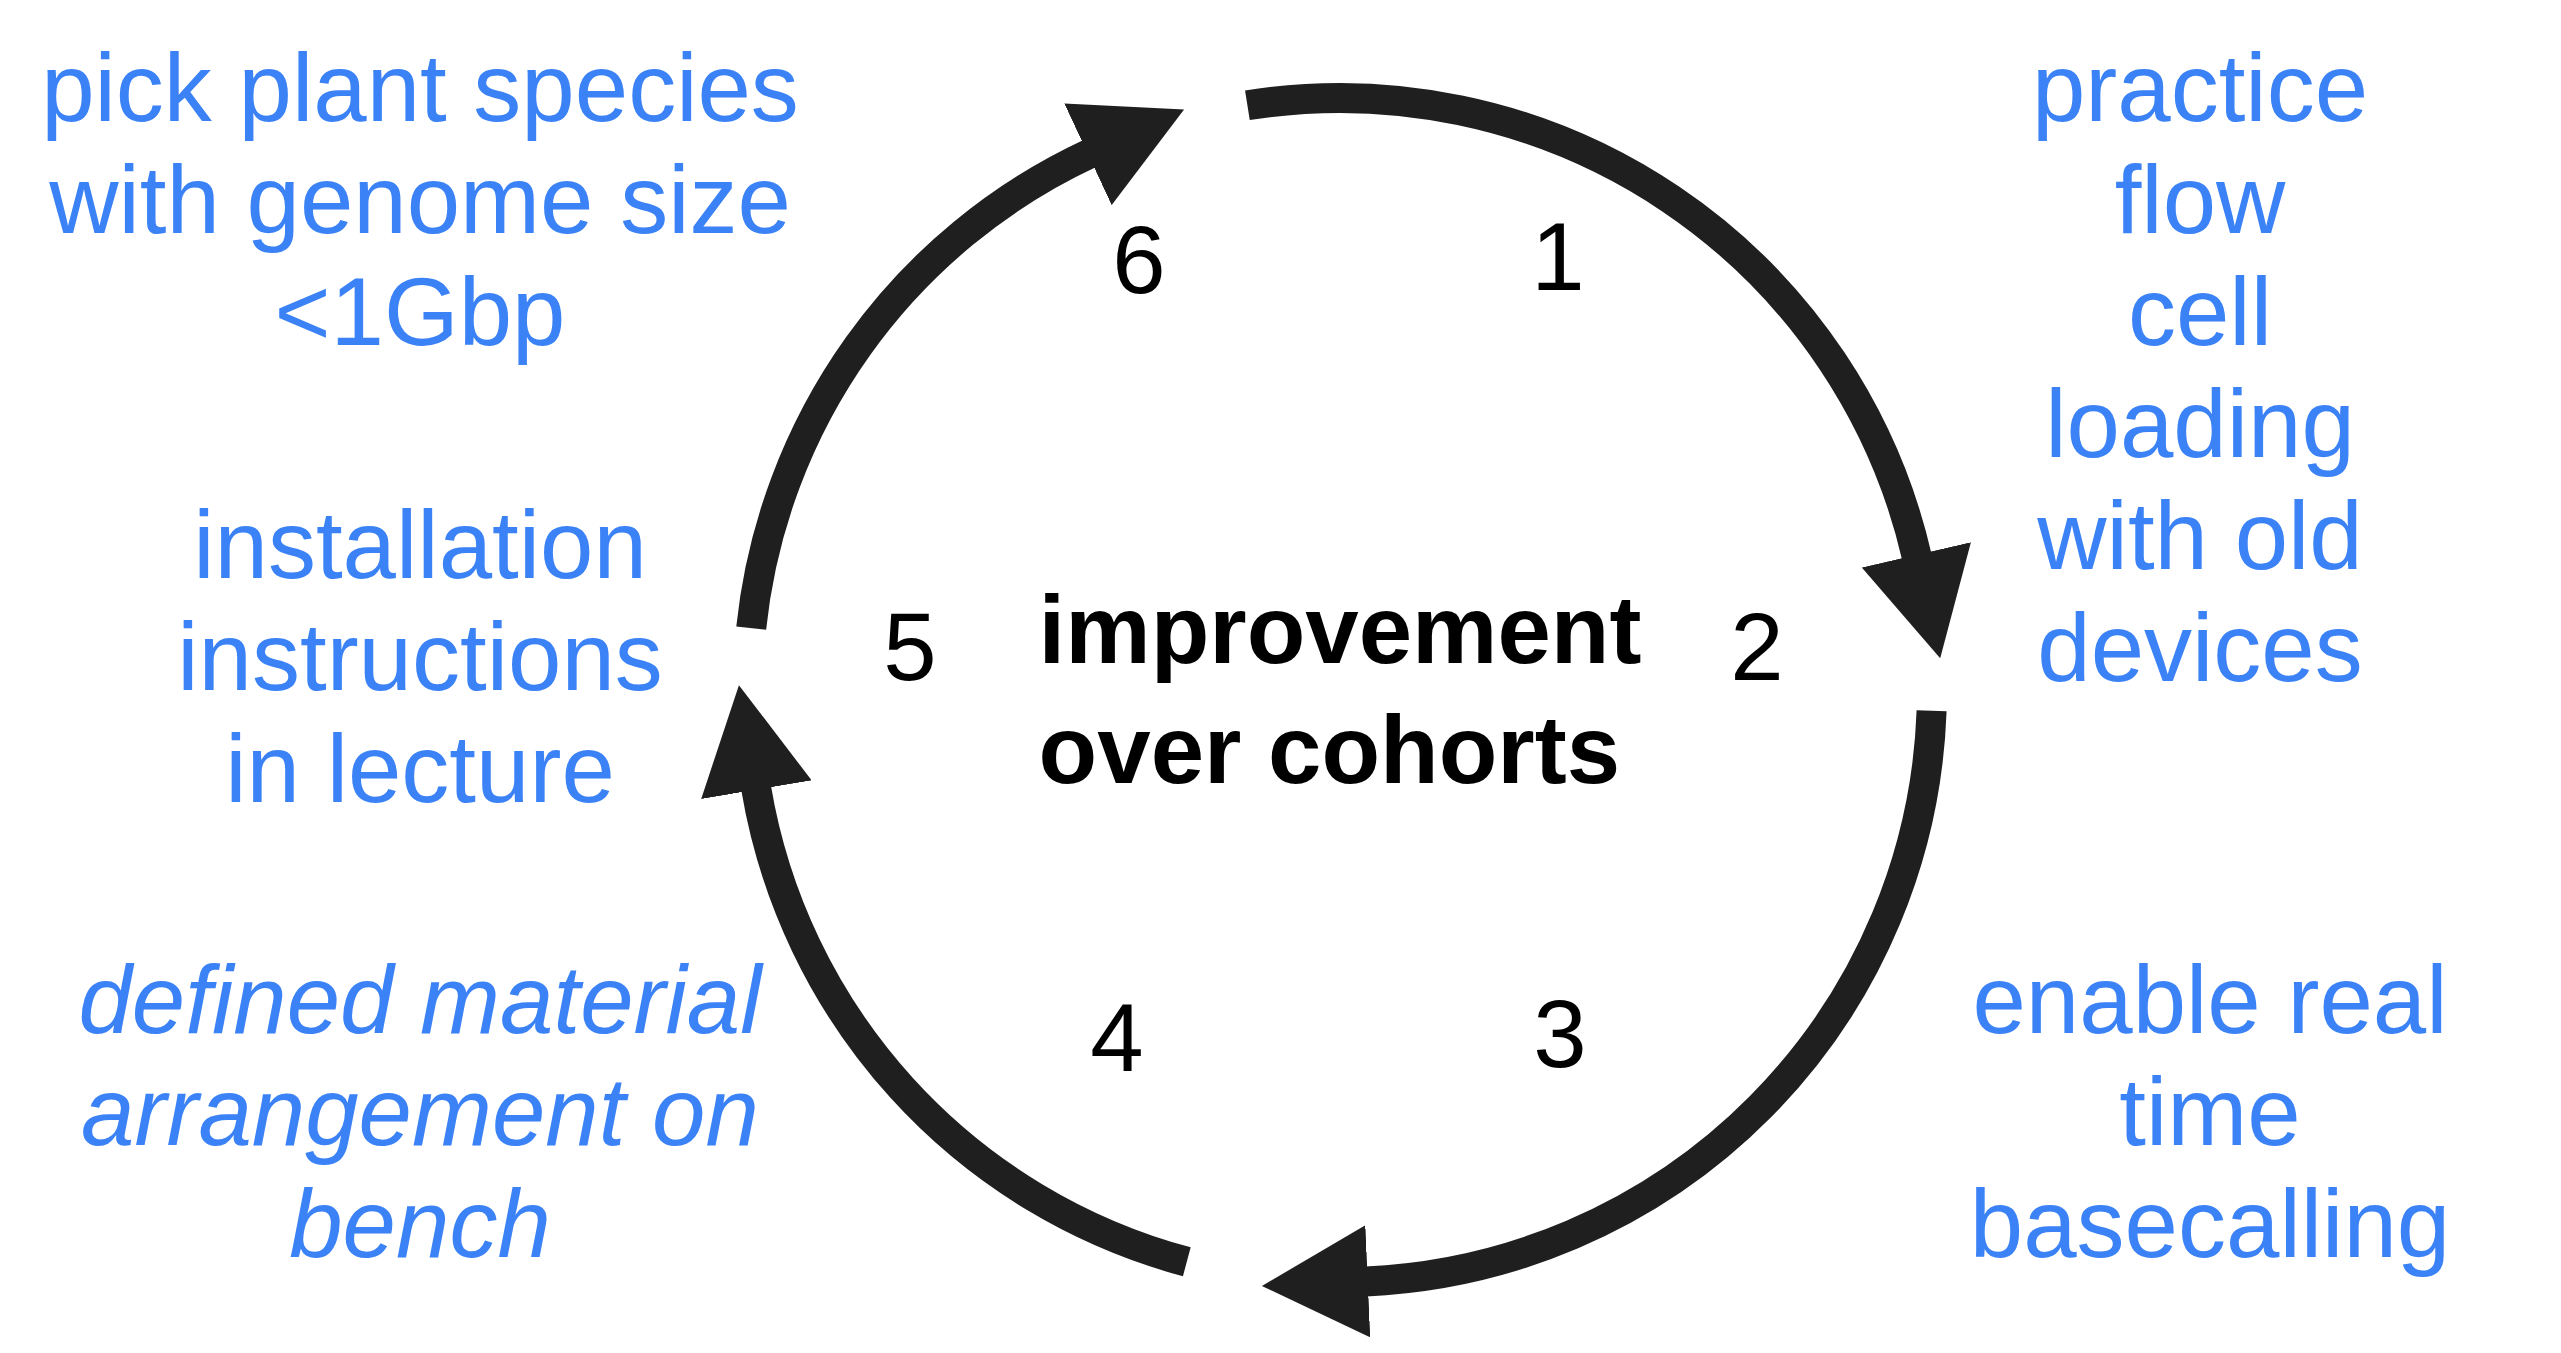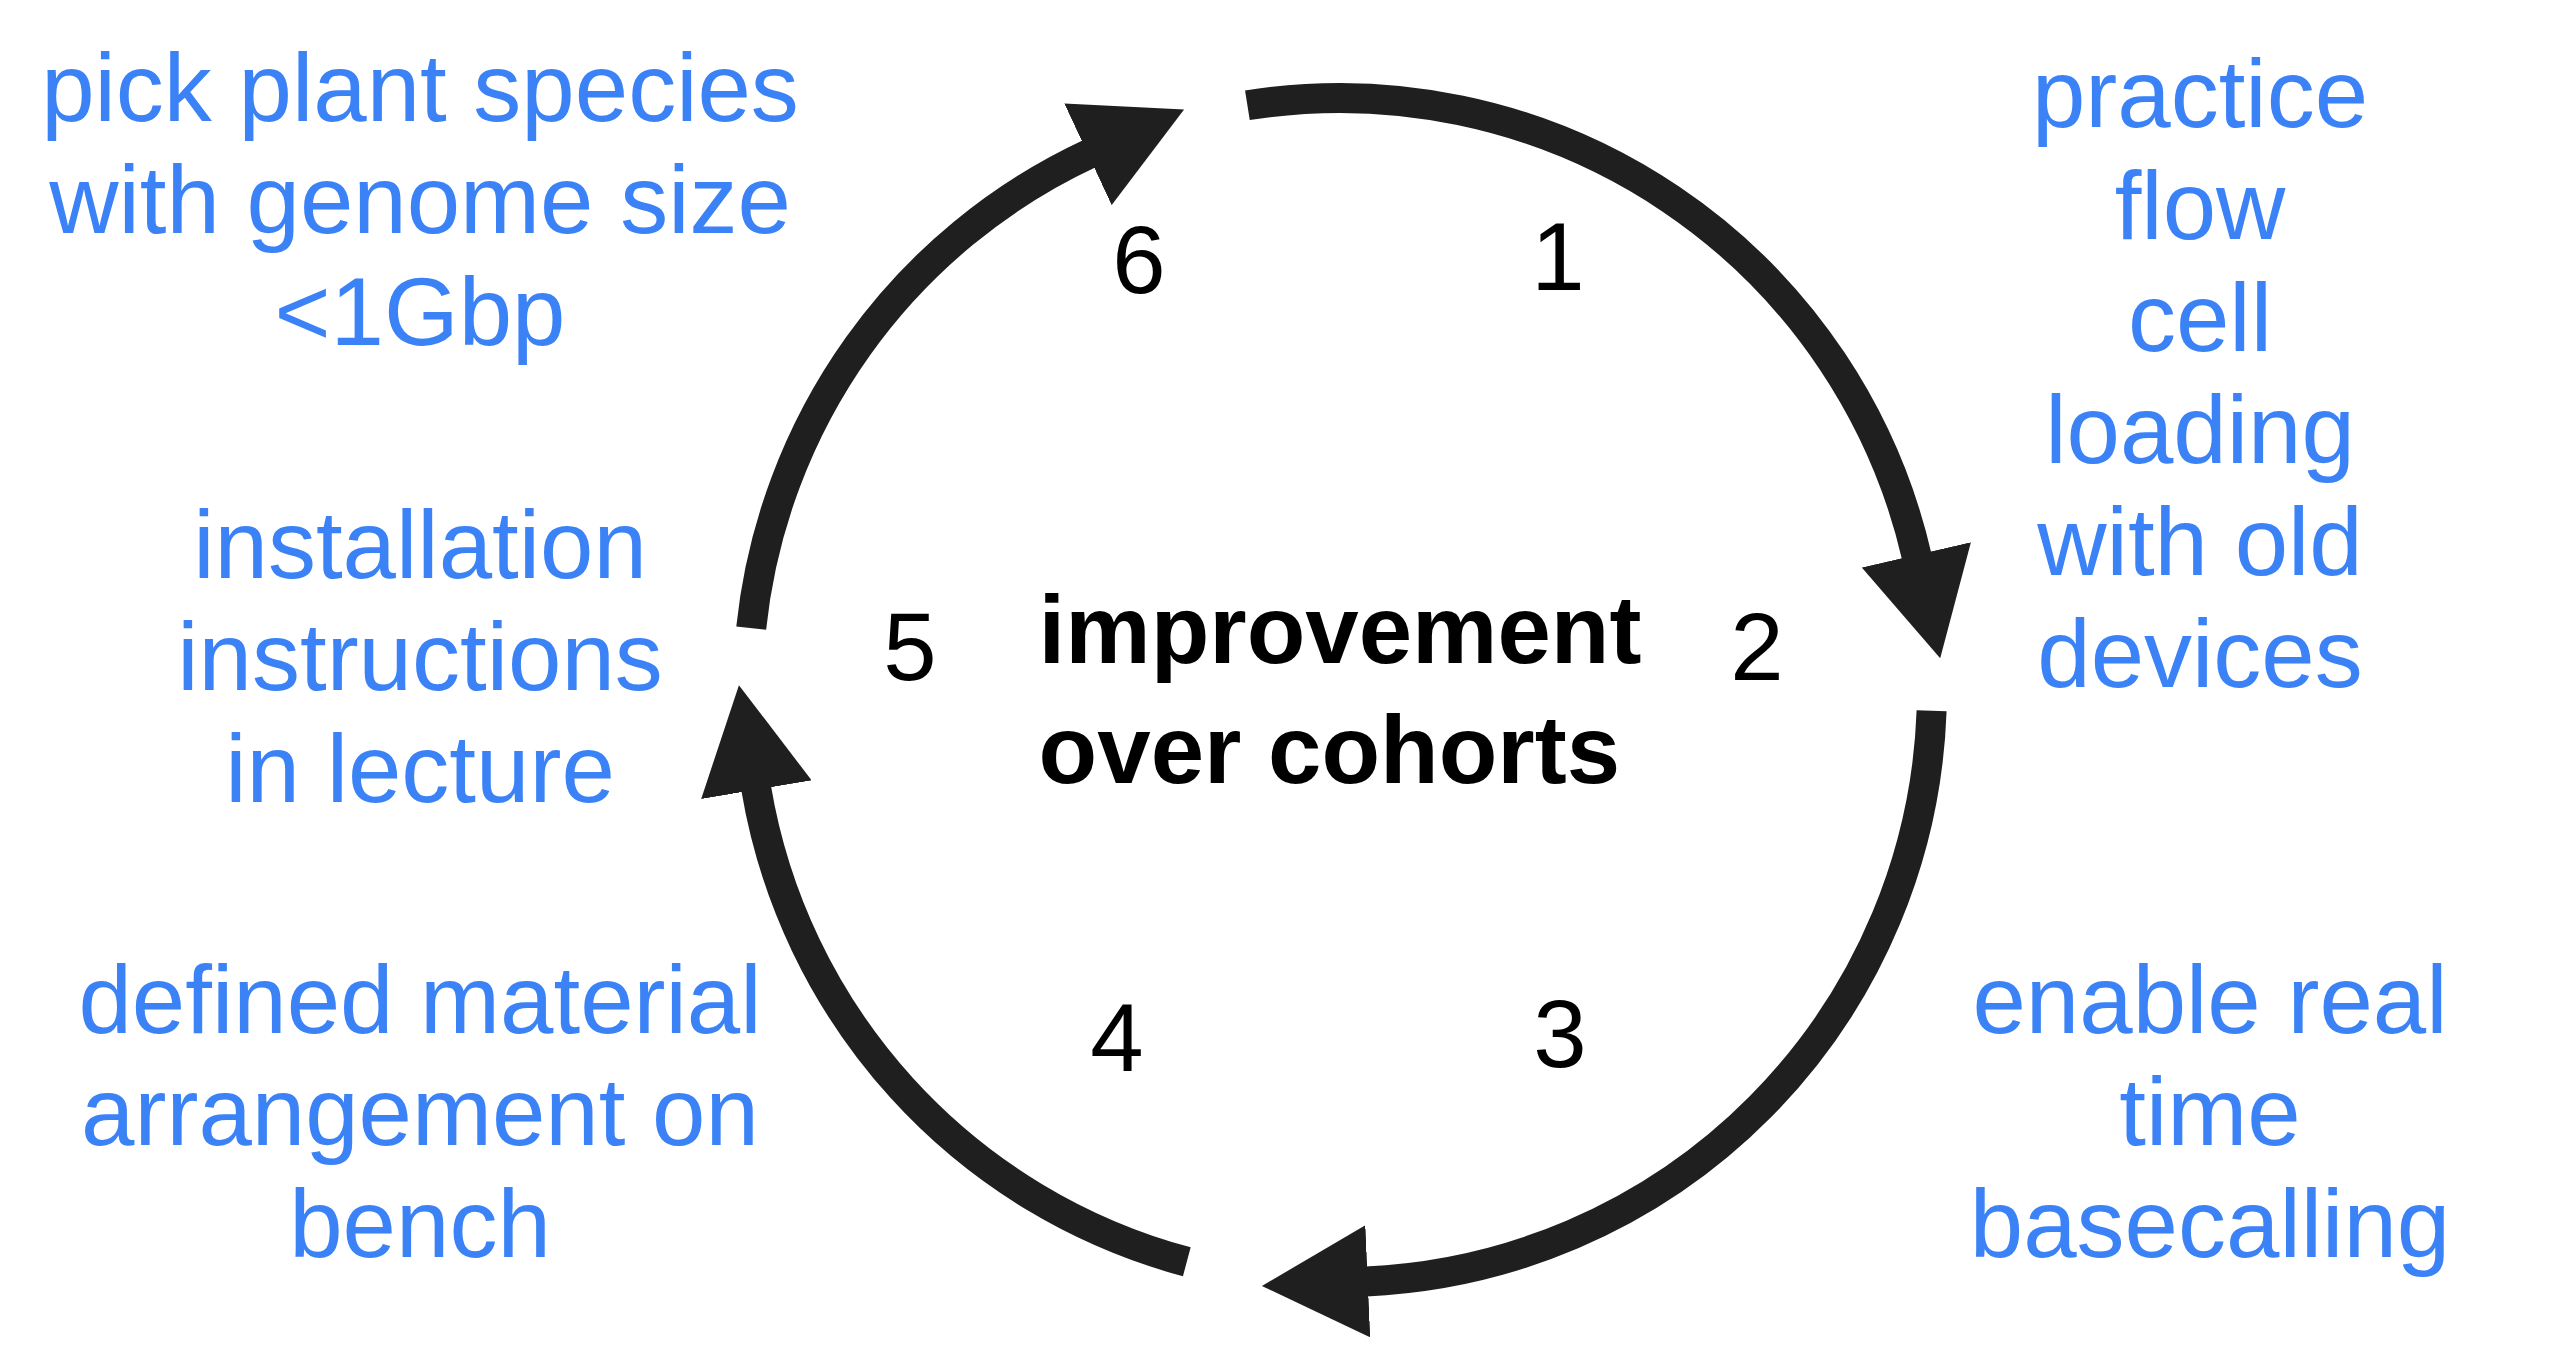--- a/index.html
+++ b/index.html
@@ -27,22 +27,22 @@
     position: absolute;
     transform: translateX(-50%);
     text-align: center;
     white-space: pre-line;
     font-size: 96px;
     line-height: 112px;
     color: #3b82f6;
   }
   .label-top-left     { left: 420px;  top: 32px;  }
   .label-mid-left     { left: 420px;  top: 489px; }
-  .label-bottom-left  { left: 420px;  top: 944px; }
-  .label-top-right    { left: 2200px; top: 32px; margin-top: 6px;  }
+  .label-bottom-left  { left: 420px;  top: 944px; font-style: italic; }
+  .label-top-right    { left: 2200px; top: 32px;  }
   .label-mid-right    { left: 2205px; top: 489px; }
   .label-bottom-right { left: 2210px; top: 944px; }
   .step-number {
     position: absolute;
     transform: translate(-50%, -50%);
     font-size: 96px;
     line-height: 1;
     color: #000000;
   }
   .num-1 { left: 1558px; top: 257px;  }

